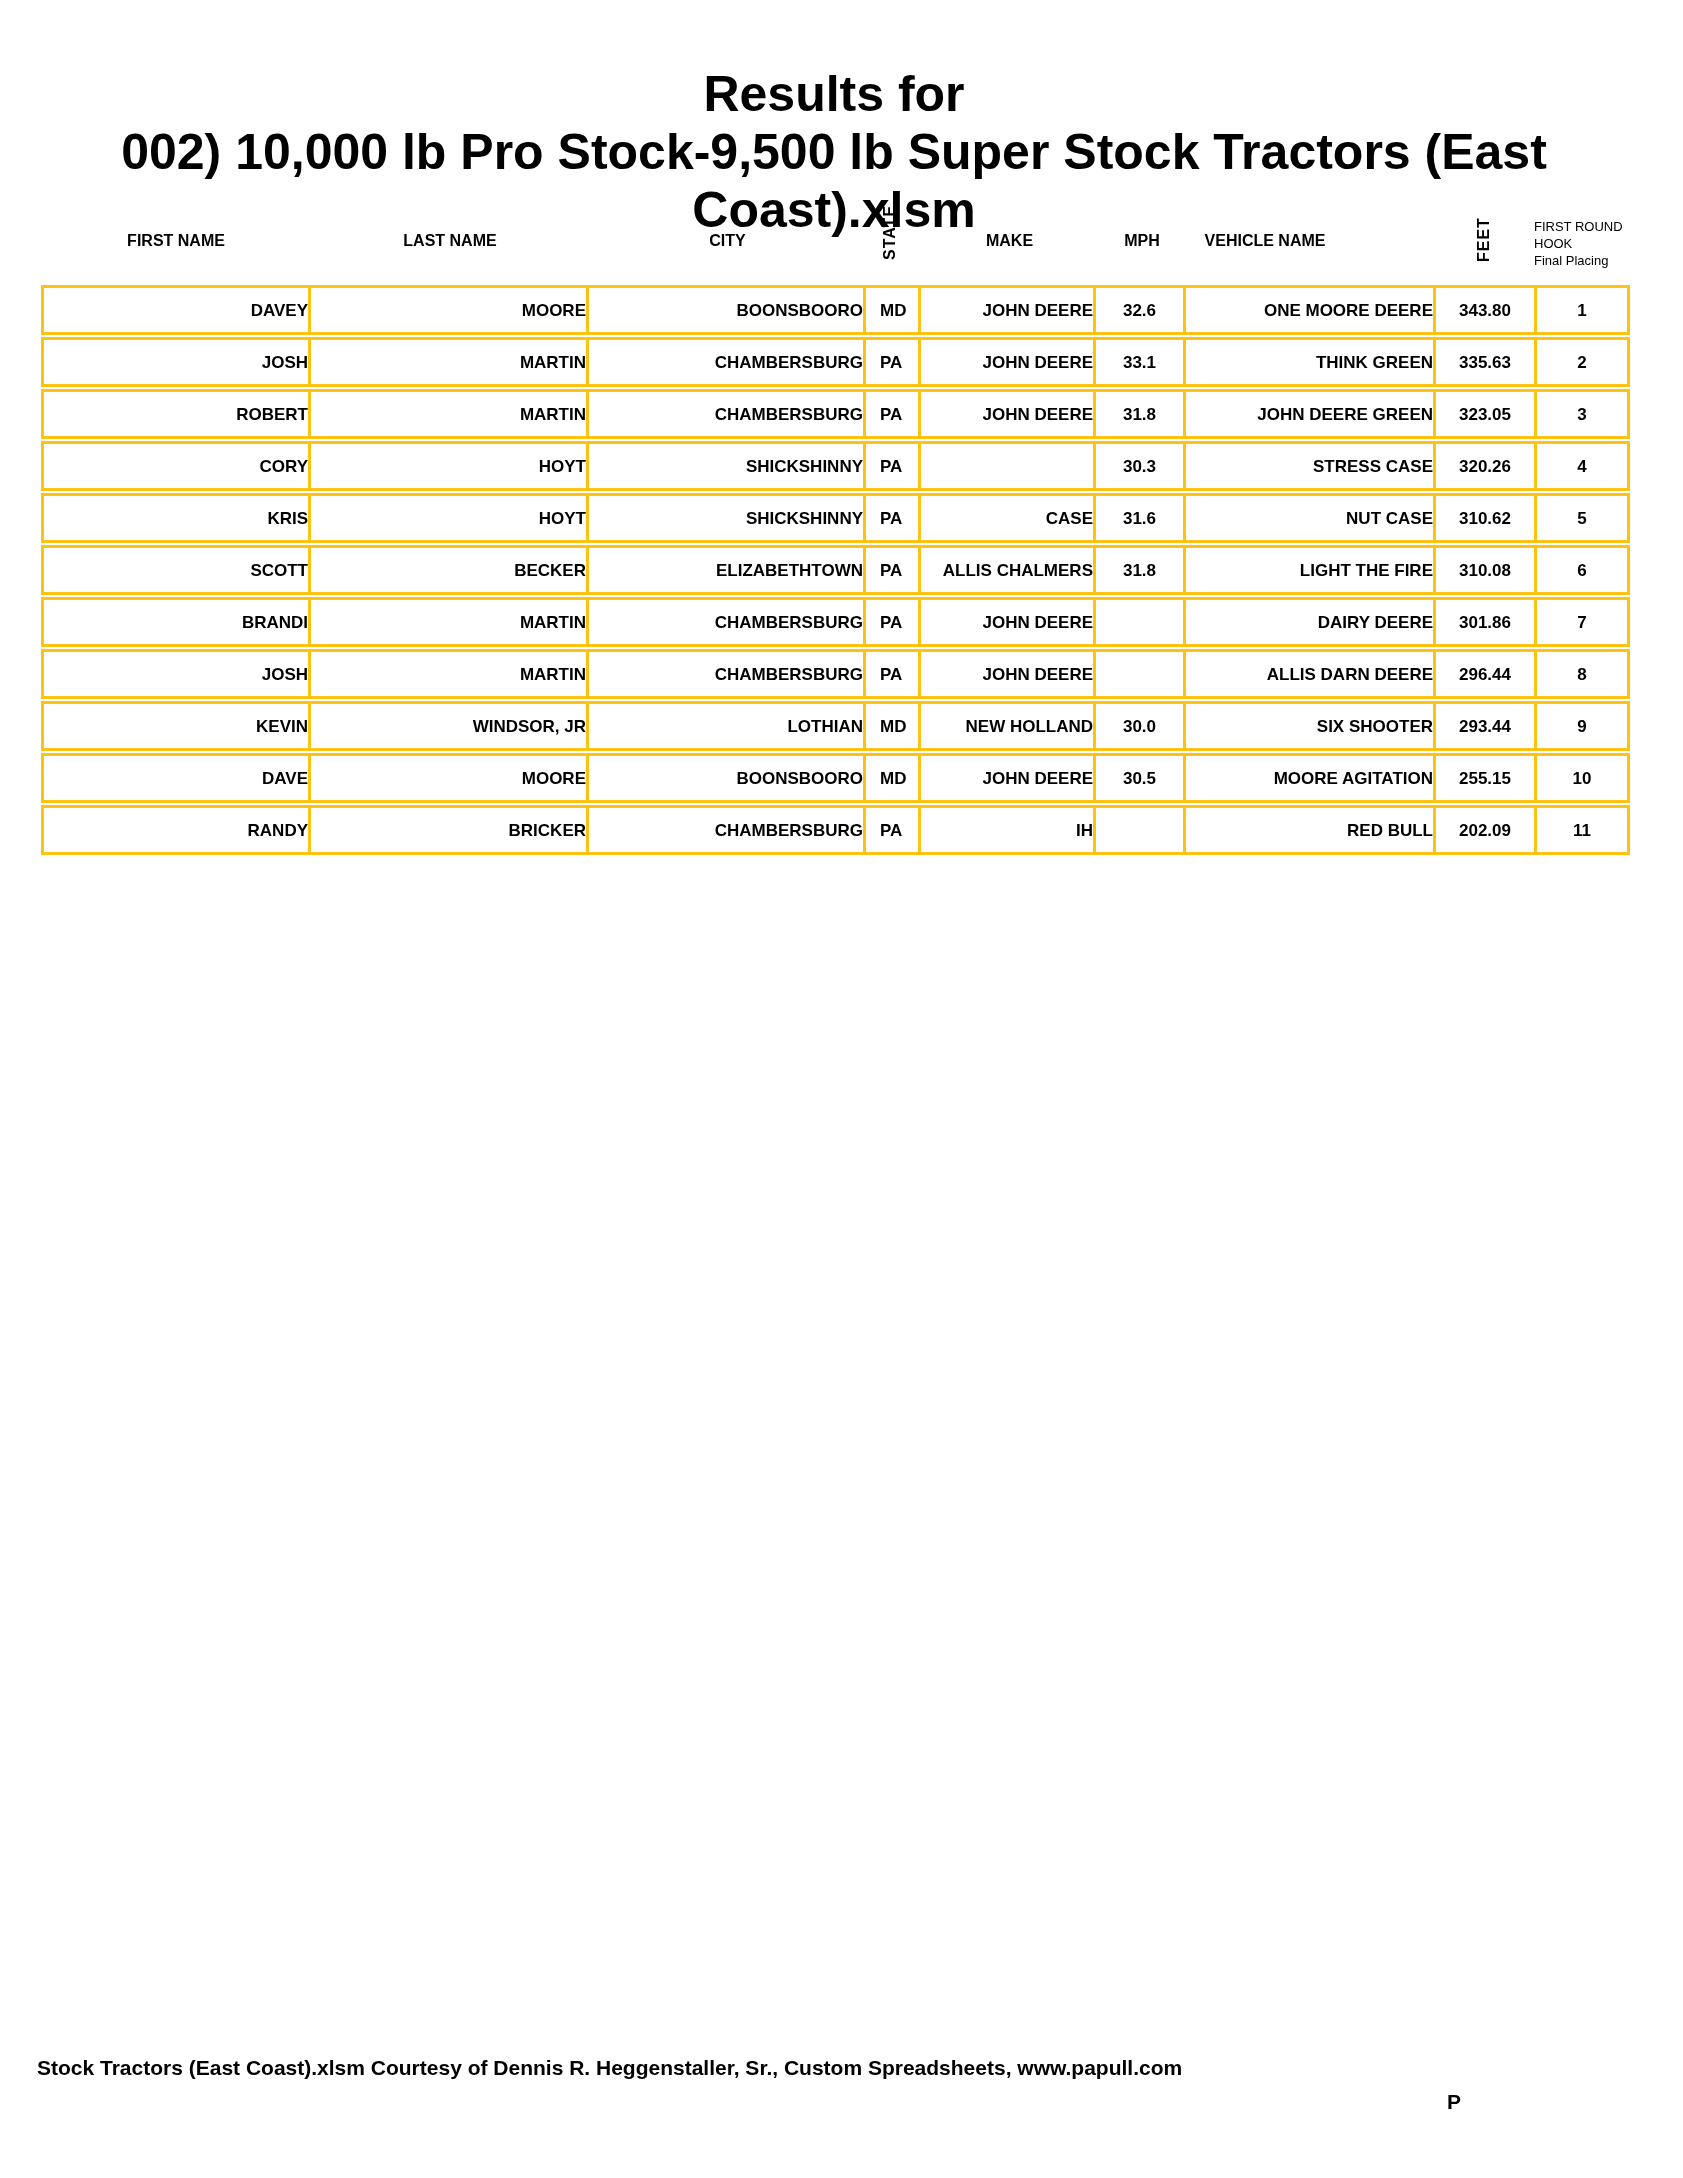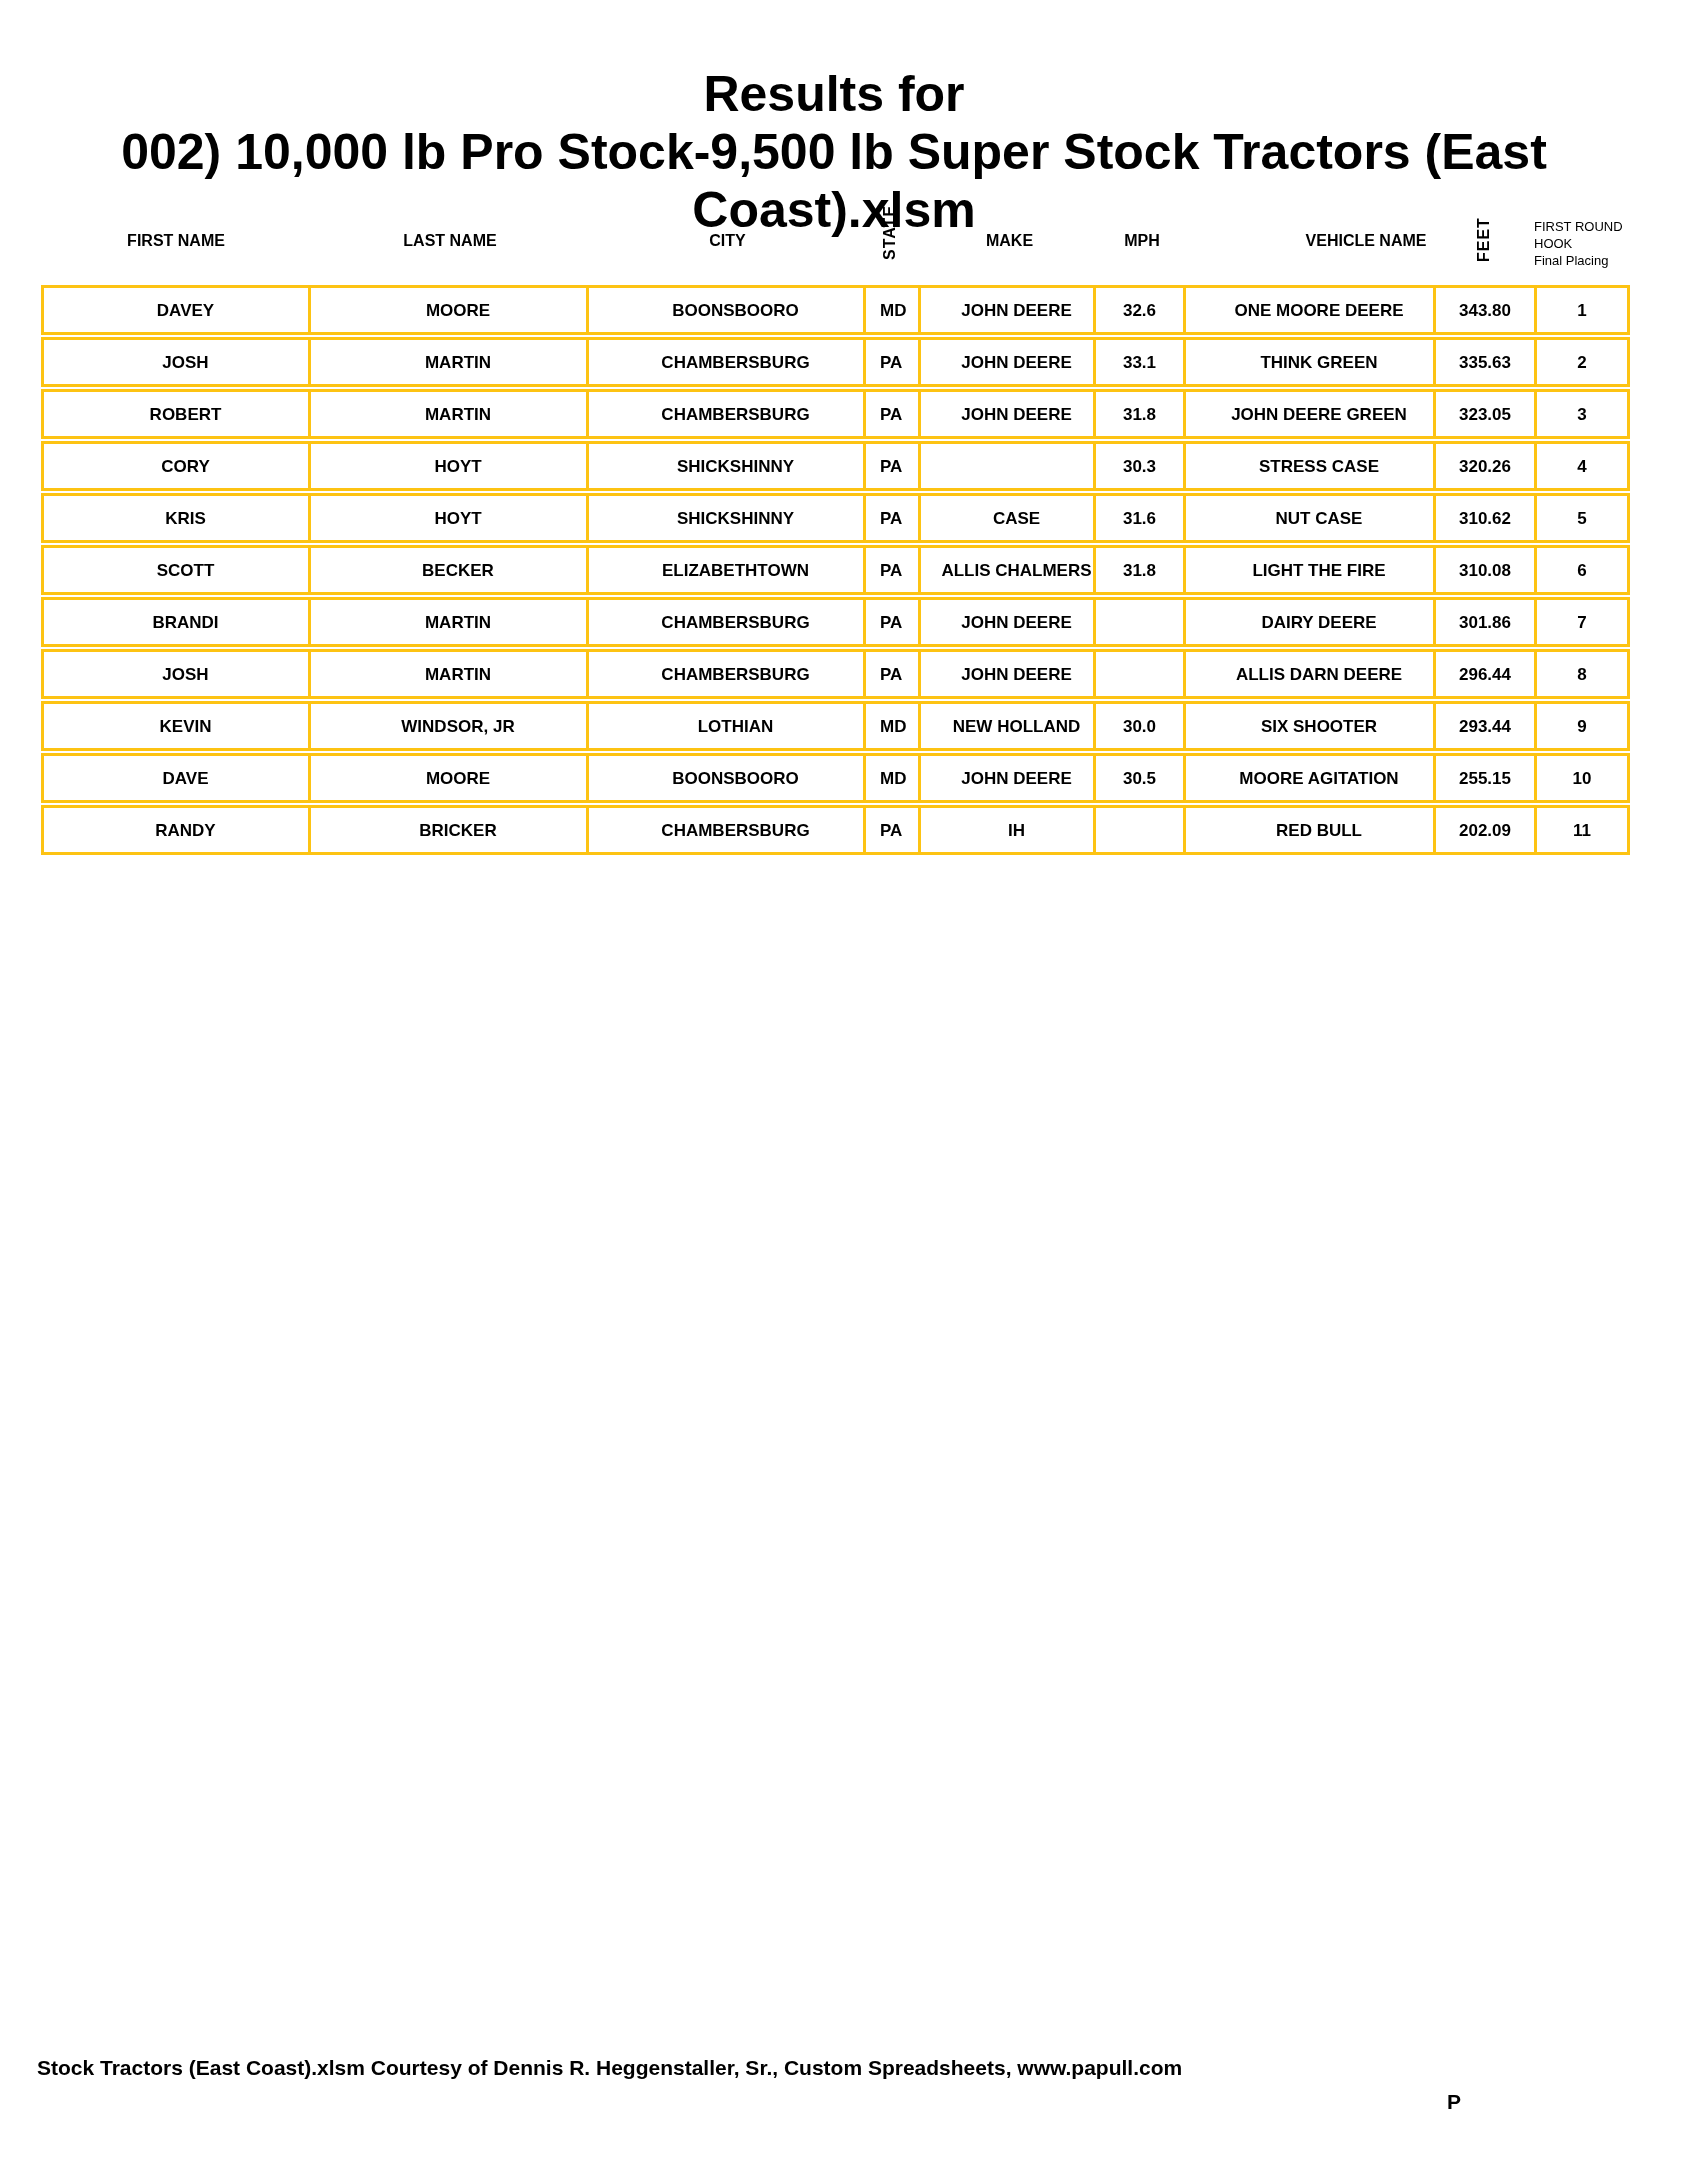--- a/index.html
+++ b/index.html
@@ -82,21 +82,21 @@
   .t-row .cell {
     height: 45px;
     line-height: 45px;
     font-weight: bold;
     font-size: 17px;
     white-space: nowrap;
     overflow: visible;
     border-right: 3px solid var(--grid);
   }
   .t-row .cell.c8 { border-right: none; }
-  .cell.c0, .cell.c1, .cell.c2, .cell.c4, .cell.c6 { padding-left: 19px; text-align: center; }
+  .cell.c0, .cell.c1, .cell.c2, .cell.c4, .cell.c6 { padding-left: 19px; text-align: right; }
   .cell.c3 { padding-left: 14px; text-align: left; }
   .cell.c5, .cell.c7, .cell.c8 { text-align: center; }
 
   
   .footer {
     position: absolute;
     left: 37px;
     top: 2051px;
     font-weight: bold;
     font-size: 21px;
@@ -114,21 +114,21 @@
 </style>
 </head>
 <body style="--grid: #FDC313; color: rgb(0, 0, 0); background: rgb(255, 255, 255);">
 
 <div class="col-header" style="left:41px;  width:270px;">FIRST NAME</div>
 <div class="col-header" style="left:311px; width:278px;">LAST NAME</div>
 <div class="col-header" style="left:589px; width:277px;">CITY</div>
 <div class="rot-header" style="left:881px;  top:194px; height:77px;">STATE</div>
 <div class="col-header" style="left:922px; width:175px;">MAKE</div>
 <div class="col-header" style="left:1097px;width:90px;">MPH</div>
-<div class="col-header" style="left:1241px;width:250px;">VEHICLE NAME</div>
+<div class="col-header" style="left:1140px;width:250px;">VEHICLE NAME</div>
 <div class="rot-header" style="left:1475px; top:208px; height:63px;">FEET</div>
 <div class="placing-header">
   <div>FIRST ROUND</div>
   <div>HOOK</div>
   <div>Final Placing</div>
 </div>
 
 <div class="title-block">
   <div>Results for</div>
   <div>002) 10,000 lb Pro Stock-9,500 lb Super Stock Tractors (East</div>

